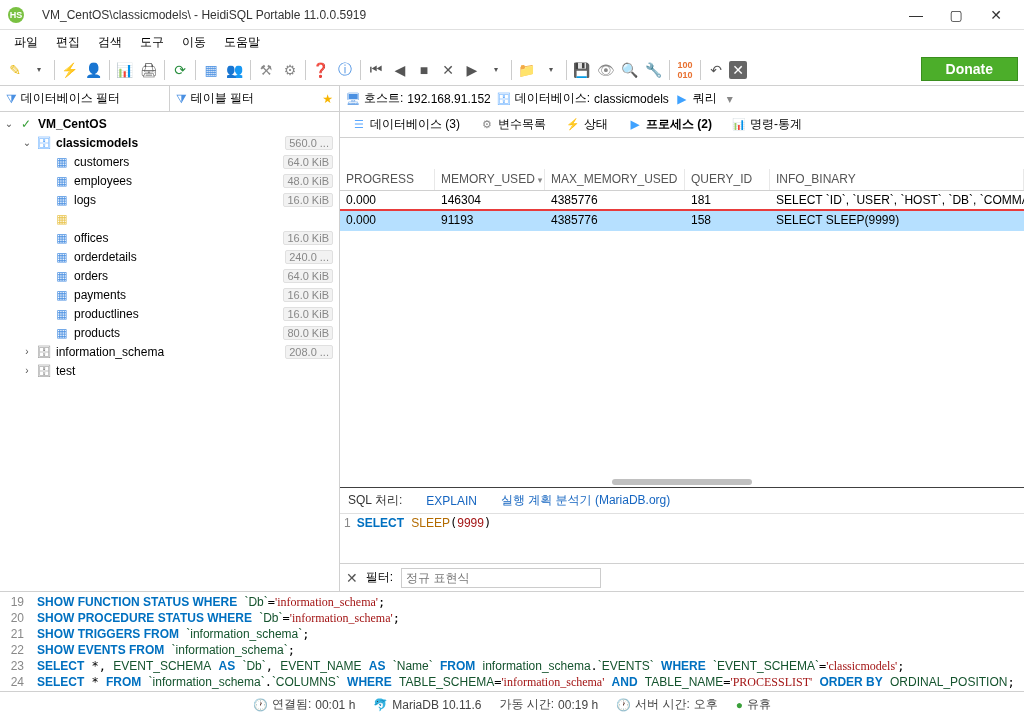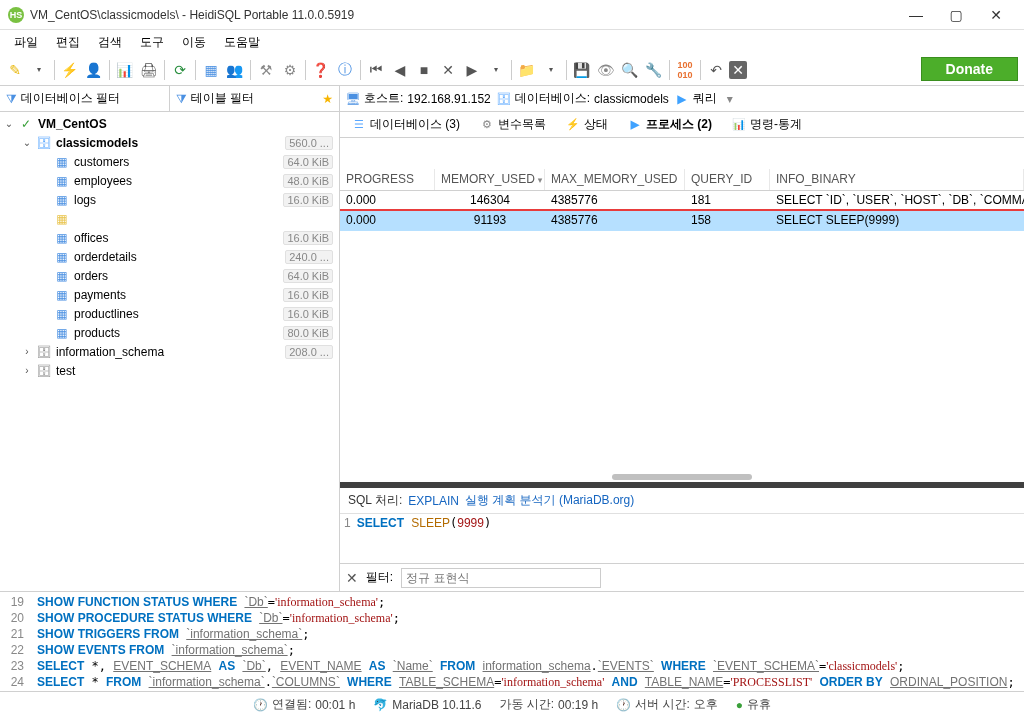--- a/index.html
+++ b/index.html
@@ -1,20 +1,20 @@
 <!DOCTYPE html>
 <html><head>
 <meta charset="utf-8">
 <style>
 * { box-sizing: border-box; margin: 0; padding: 0; font-family: "Segoe UI", Arial, sans-serif; font-size: 12px; }
 body { width: 1024px; height: 717px; background: #fff; overflow: hidden; display: flex; flex-direction: column; }
 
 
 .titlebar { height: 30px; display: flex; align-items: center; padding: 0 8px; border-bottom: 1px solid #e0e0e0; }
-.titlebar .app-icon { width: 16px; height: 16px; border-radius: 50%; background: #7ac142; color: #fff; display: flex; align-items: center; justify-content: center; font-size: 9px; font-weight: bold; margin-right: 6px; }
+.titlebar .app-icon { width: 16px; height: 16px; border-radius: 50%; background: #7ac142; color: #fff; display: flex; align-items: center; justify-content: center; font-size: 9px; font-weight: bold; margin-right: 18px; }
 .titlebar .title { flex: 1; color: #333; }
 .titlebar .win-btn { width: 40px; height: 28px; display: flex; align-items: center; justify-content: center; font-size: 14px; color: #333; }
 
 
 .menubar { height: 24px; display: flex; align-items: center; padding: 0 6px; gap: 2px; }
 .menubar span { padding: 3px 8px; }
 
 
 .toolbar { height: 32px; display: flex; align-items: center; padding: 0 4px; gap: 2px; border-bottom: 1px solid #d0d0d0; position: relative; }
 .toolbar .tb { width: 22px; height: 22px; display: flex; align-items: center; justify-content: center; font-size: 14px; }
@@ -54,40 +54,40 @@
 .grid { flex: 1; overflow: hidden; display: flex; flex-direction: column; margin-top: 31px; }
 .grid-head { display: flex; height: 22px; border-bottom: 1px solid #d0d0d0; }
 .grid-head .col { border-right: 1px solid #e8e8e8; padding: 3px 6px; color: #555; position: relative; }
 .grid-body { flex: 1; overflow: auto; }
 .grid-row { display: flex; height: 20px; }
 .grid-row .cell { padding: 2px 6px; overflow: hidden; white-space: nowrap; }
 .grid-row.r0 { border-bottom: 2px solid #e83b3b; background: #fff; }
 .grid-row.r0 .cell:first-child { border-bottom: none; }
 .grid-row.r1 { background: #b6e0ff; }
 .c-progress { width: 95px; } .c-mem { width: 110px; } .c-maxmem { width: 140px; } .c-qid { width: 85px; } .c-info { flex: 1; }
-.rjust { text-align: center; }
+.rjust { text-align: left; }
 .sortic { font-size: 9px; color: #888; margin-left: 3px; }
 .grid-scroll-thumb { height: 6px; background: #c0c0c0; margin: 6px auto 2px; width: 140px; border-radius: 3px; }
 
 
-.sql-label { display: flex; align-items: center; gap: 6px; padding: 4px 8px; border-top: 6px solid #404040; }
+.sql-label { display: flex; align-items: center; gap: 24px; padding: 4px 8px; border-top: 1px solid #404040; }
 .sql-label .lbl { color: #333; }
 .sql-label a { color: #1565c0; text-decoration: none; }
 .sql-editor { height: 50px; border-top: 1px solid #e0e0e0; padding: 2px 4px; font-family: Consolas, monospace; }
 .sql-editor .ln { color: #888; margin-right: 6px; } .kw { color: #0070c0; font-weight: bold; } .fn { color: #b36b00; } .num { color: #a31515; }
 
 
 .filt2 { height: 28px; display: flex; align-items: center; padding: 0 6px; gap: 8px; border-top: 1px solid #d0d0d0; }
 .filt2 .x { font-size: 14px; color: #555; }
 .filt2 input { flex: 0 0 200px; padding: 2px 4px; border: 1px solid #ccc; }
 
 
 .log { height: 100px; border-top: 1px solid #d0d0d0; padding: 2px 4px; font-family: Consolas, monospace; font-size: 12px; overflow: hidden; line-height: 16px; white-space: pre; }
 .log .ln { color: #888; display: inline-block; width: 20px; text-align: right; margin-right: 13px; }
-.log .kw2 { color: #0070c0; font-weight: bold; } .log .str { color: #a31515; font-family: Liberation Serif, serif; } .log .id { color: #737373; text-decoration: underline; }
+.log .kw2 { color: #0070c0; font-weight: bold; } .log .str { color: #a31515; font-family: Liberation Serif, serif; } .log .id { color: #14532d; }
 
 
 .status { height: 26px; display: flex; align-items: center; border-top: 1px solid #d0d0d0; padding: 0 8px; gap: 18px; justify-content: center; }
 .status .sitem { display: flex; align-items: center; gap: 4px; color: #444; }
 </style>
 </head>
 <body>
 
 <div class="titlebar">
   <div class="app-icon">HS</div>

